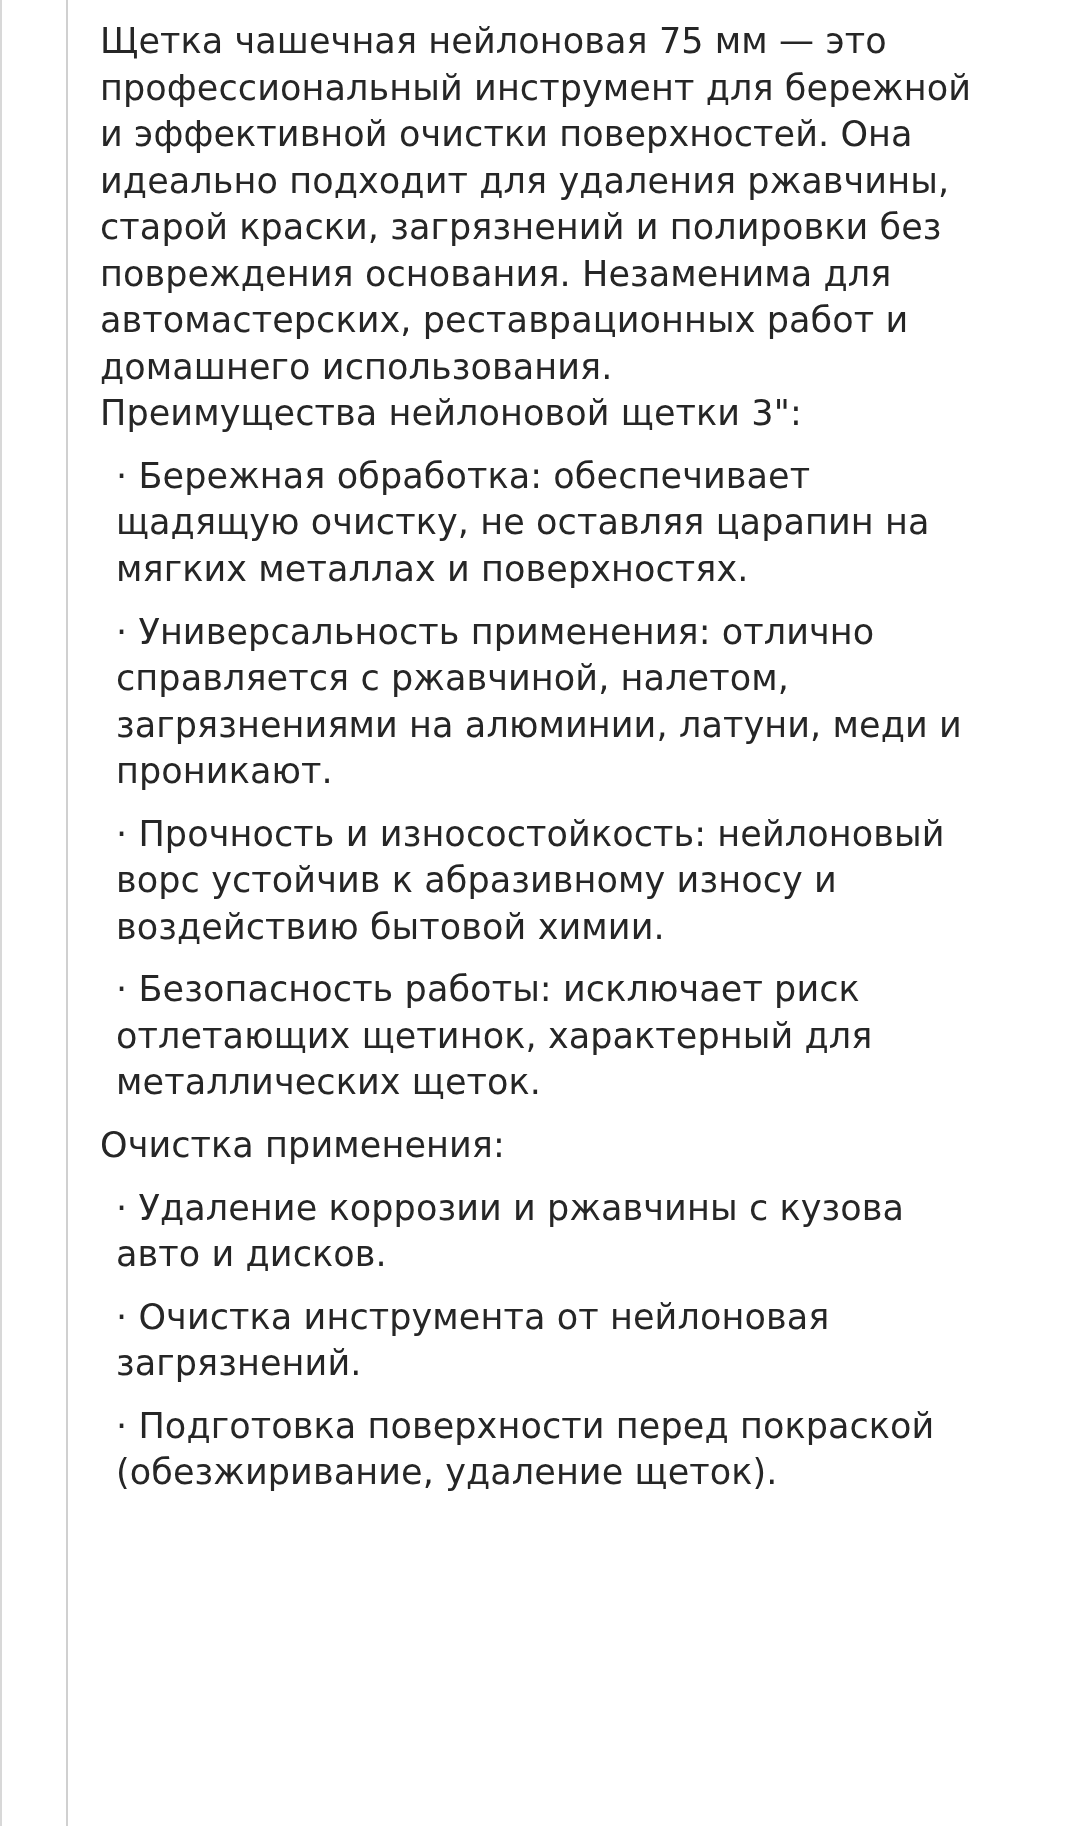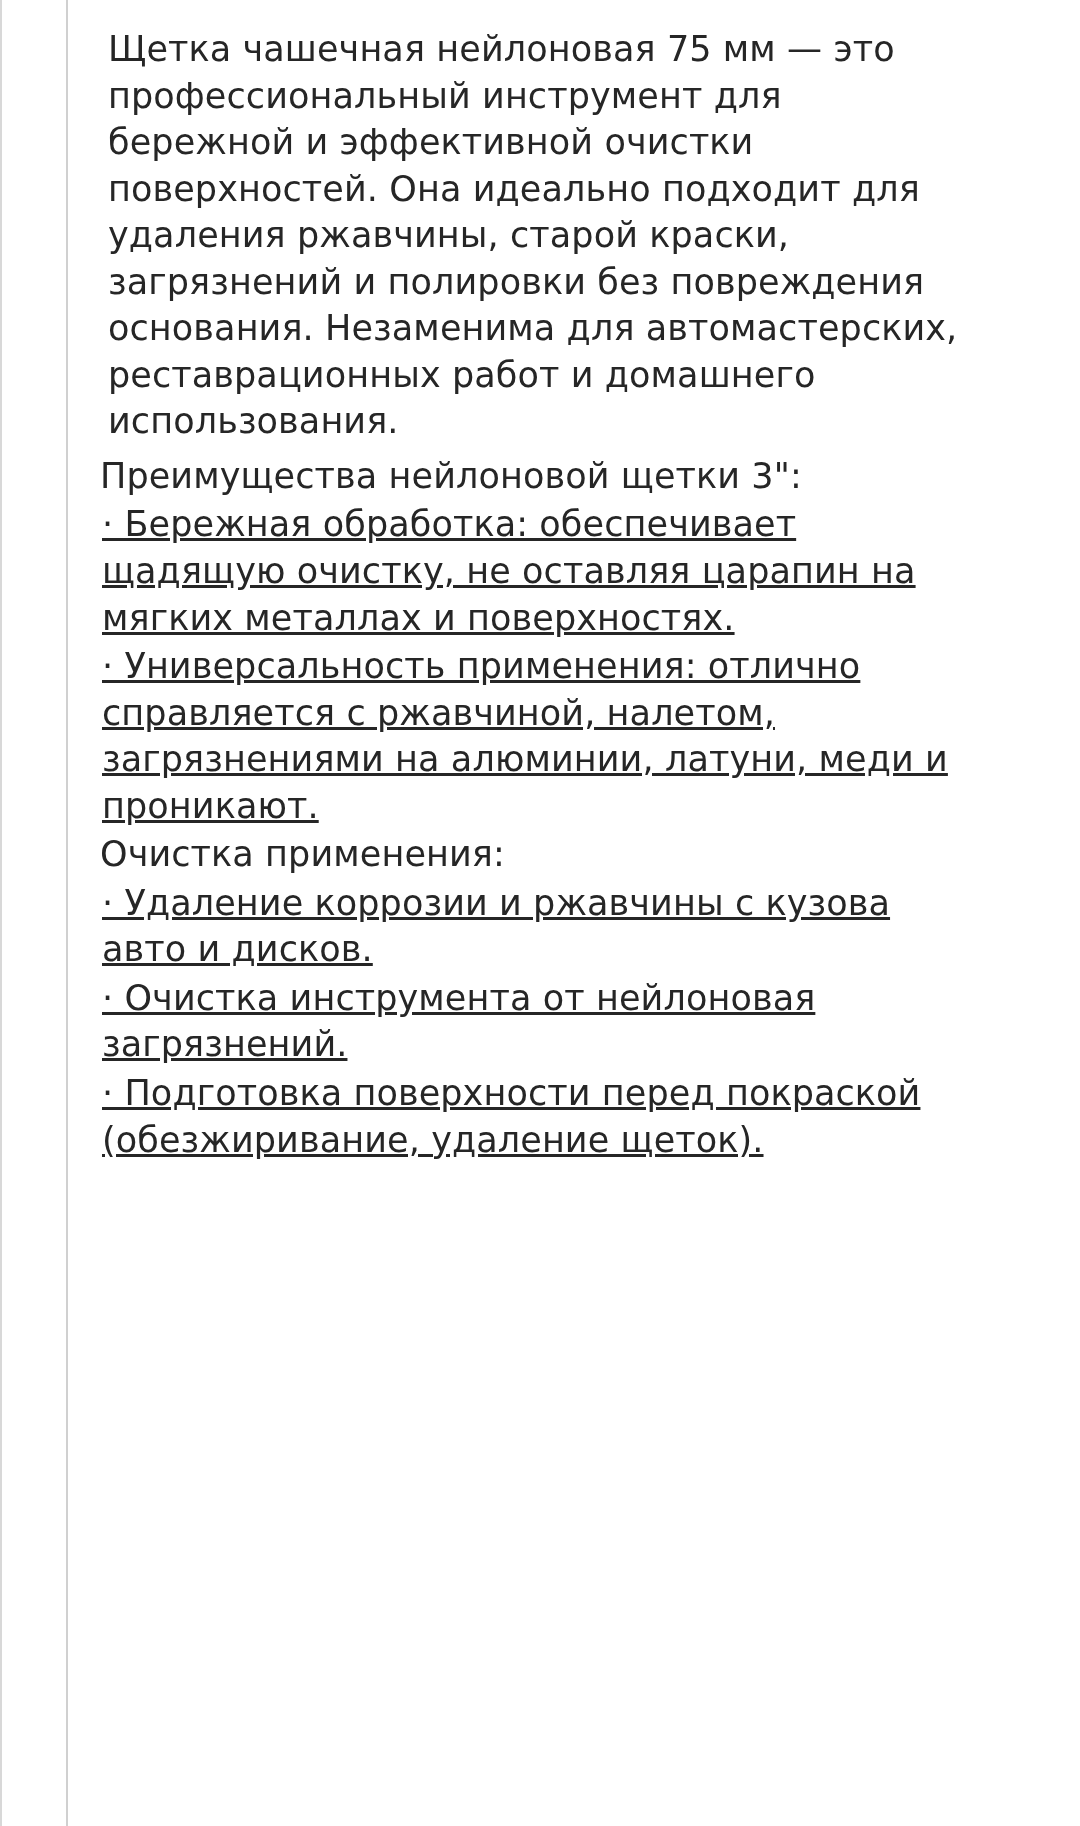--- a/index.html
+++ b/index.html
@@ -41,43 +41,44 @@
   }
   .doc-body {
     position: relative;
     font-size: 35px;
     line-height: 1.33;
     letter-spacing: 0.1px;
     color: #262626;
     max-width: 880px;
   }
   .para {
-    margin: 8px;
+    margin: 0;
     padding: 0;
   }
   .bullet-line {
-    margin: 2px;
+    margin: 16px;
     padding: 0;
-    text-decoration: underline;
   }
   .heading-line {
     margin: 0;
     padding: 0;
   }
 </style>
 </head>
 <body>
 
 <div class="page">
   <div class="rule-outer"></div>
   <div class="rule-inner"></div>
 
   <div class="doc-body">
     <p class="para">Щетка чашечная нейлоновая 75 мм — это профессиональный инструмент для бережной и эффективной очистки поверхностей. Она идеально подходит для удаления ржавчины, старой краски, загрязнений и полировки без повреждения основания. Незаменима для автомастерских, реставрационных работ и домашнего использования.</p>
     <p class="heading-line">Преимущества нейлоновой щетки 3":</p>
     <p class="bullet-line">· Бережная обработка: обеспечивает щадящую очистку, не оставляя царапин на мягких металлах и поверхностях.</p>
     <p class="bullet-line">· Универсальность применения: отлично справляется с ржавчиной, налетом, загрязнениями на алюминии, латуни, меди и проникают.</p>
+    <p class="bullet-line">· Прочность и износостойкость: нейлоновый ворс устойчив к абразивному износу и воздействию бытовой химии.</p>
+    <p class="bullet-line">· Безопасность работы: исключает риск отлетающих щетинок, характерный для металлических щеток.</p>
     <p class="heading-line">Очистка применения:</p>
     <p class="bullet-line">· Удаление коррозии и ржавчины с кузова авто и дисков.</p>
     <p class="bullet-line">· Очистка инструмента от нейлоновая загрязнений.</p>
     <p class="bullet-line">· Подготовка поверхности перед покраской (обезжиривание, удаление щеток).</p>
   </div>
 </div>
 
 </body></html>

